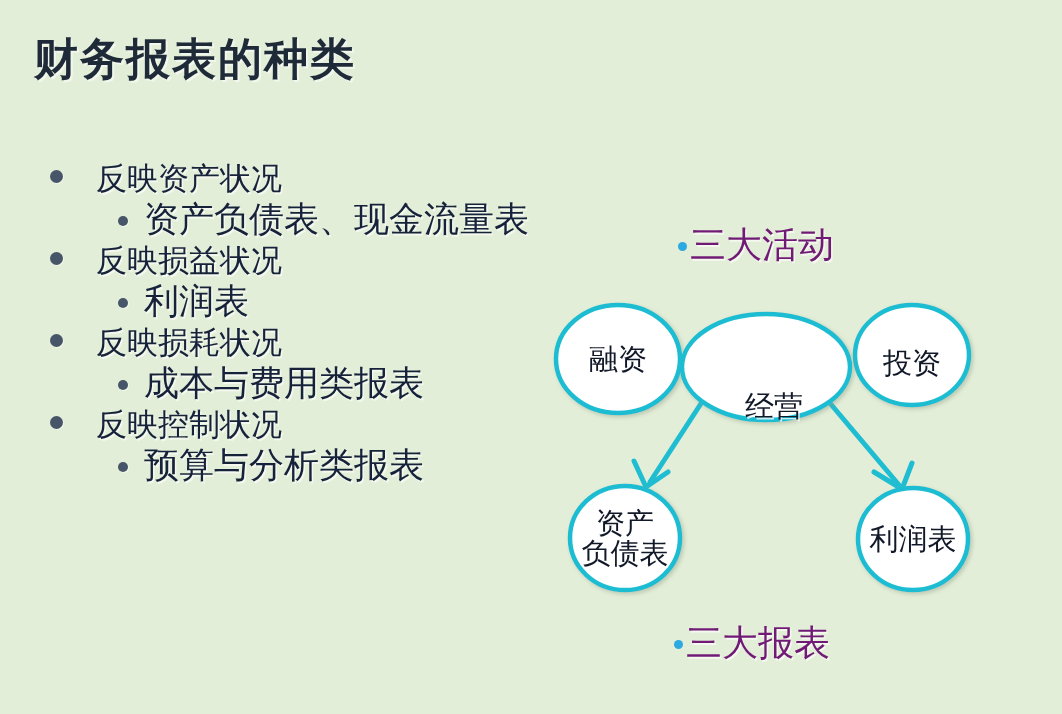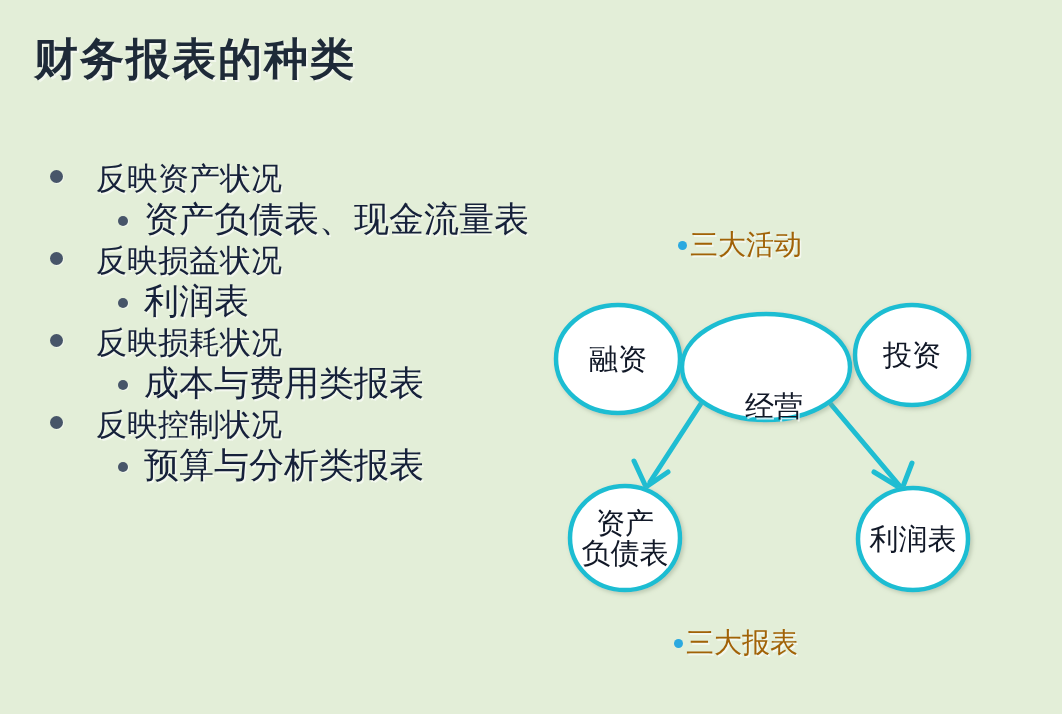--- a/index.html
+++ b/index.html
@@ -100,22 +100,22 @@
     text-align: center;
     color: #111827;
     font-size: 29px;
     line-height: 30px;
     text-shadow: 1.5px 1.5px 0 rgba(255,255,255,0.75);
     pointer-events: none;
     white-space: pre-line;
   }
   .group-caption {
     position: absolute;
-    color: #a16207;
-    font-size: 28px;
+    color: #701a75;
+    font-size: 36px;
     line-height: 36px;
     text-shadow: 1.5px 1.5px 0 rgba(255,255,255,0.6);
     white-space: nowrap;
   }
   .caption-dot {
     display: inline-block;
     width: 9px;
     height: 9px;
     border-radius: 50%;
     background: #2BA9E0;
@@ -202,21 +202,21 @@
 
       <ellipse cx="95" cy="328" rx="55" ry="52" fill="#FFFFFF" stroke="#1FBDD2" stroke-width="4.5" filter="url(#nodeshadow)"></ellipse>
 
       <ellipse cx="383" cy="329" rx="55" ry="51" fill="#FFFFFF" stroke="#1FBDD2" stroke-width="4.5" filter="url(#nodeshadow)"></ellipse>
     </svg>
 
     <div class="node-label" style="left:38px; top:134px; width:100px;">融资</div>
 
     <div class="node-label" style="left:194px; top:142px; width:100px;margin-top:39px;">经营</div>
 
-    <div class="node-label" style="left:332px; top:130px; width:100px;font-family:Liberation Serif, serif;">投资</div>
+    <div class="node-label" style="left:332px; top:138px; width:100px;font-family:Liberation Serif, serif;">投资</div>
 
     <div class="node-label" style="left:35px; top:298px; width:120px;">资产
 负债表</div>
 
     <div class="node-label" style="left:323px; top:314px; width:120px;">利润表</div>
 
     <div class="group-caption" style="left:148px; top:17px;">
       <span class="caption-dot"></span><span>三大活动</span>
     </div>
 

